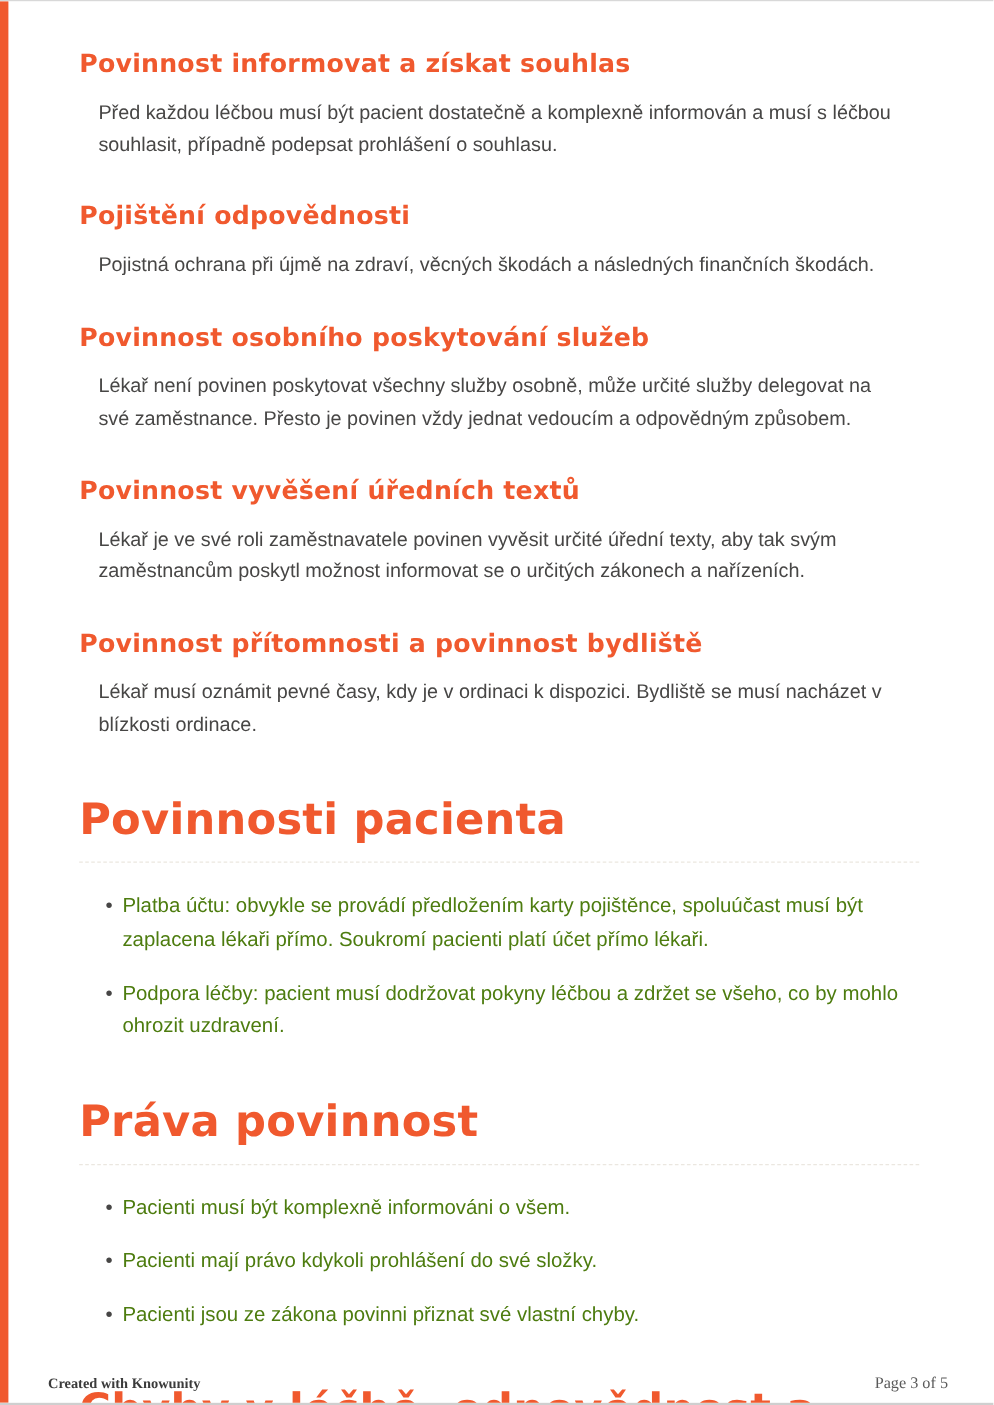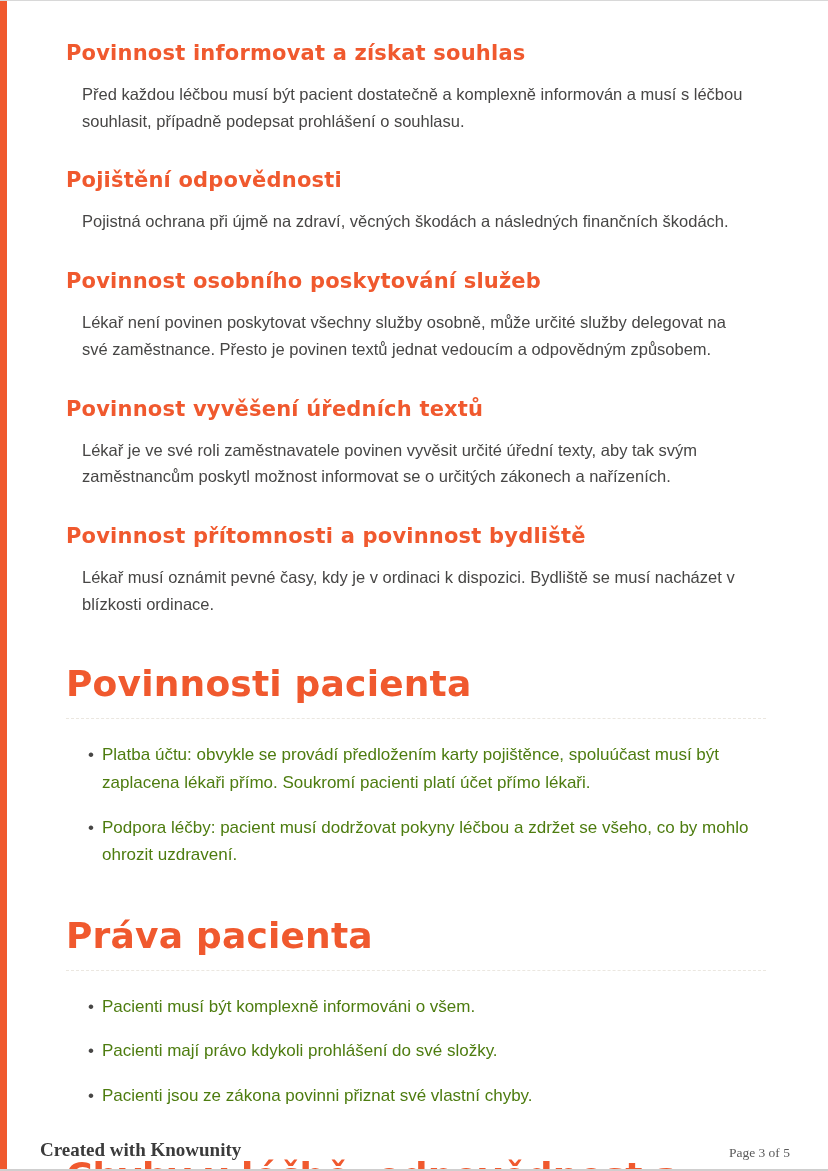--- a/index.html
+++ b/index.html
@@ -81,21 +81,21 @@
     position: absolute;
     left: 40px;
     right: 38px;
     bottom: 8px;
     display: flex;
     justify-content: space-between;
     align-items: flex-end;
     font-family: "Liberation Serif", serif;
   }
   .footer-created {
-    font-size: 19px;
+    font-size: 12px;
     font-weight: 700;
     color: #3b3b3b;
   }
   .footer-page {
     font-size: 13.5px;
     font-weight: 400;
     color: #5a5a5a;
   }
 </style>
 </head>
@@ -106,35 +106,35 @@
 
   <div class="content">
 
     <h3 class="sub-heading first">Povinnost informovat a získat souhlas</h3>
     <p class="body-text">Před každou léčbou musí být pacient dostatečně a komplexně informován a musí s léčbou souhlasit, případně podepsat prohlášení o souhlasu.</p>
 
     <h3 class="sub-heading">Pojištění odpovědnosti</h3>
     <p class="body-text">Pojistná ochrana při újmě na zdraví, věcných škodách a následných finančních škodách.</p>
 
     <h3 class="sub-heading">Povinnost osobního poskytování služeb</h3>
-    <p class="body-text">Lékař není povinen poskytovat všechny služby osobně, může určité služby delegovat na své zaměstnance. Přesto je povinen textů jednat vedoucím a odpovědným způsobem.</p>
+    <p class="body-text">Lékař není povinen poskytovat všechny služby osobně, může určité služby delegovat na své zaměstnance. Přesto je povinen vždy jednat vedoucím a odpovědným způsobem.</p>
 
     <h3 class="sub-heading">Povinnost vyvěšení úředních textů</h3>
     <p class="body-text">Lékař je ve své roli zaměstnavatele povinen vyvěsit určité úřední texty, aby tak svým zaměstnancům poskytl možnost informovat se o určitých zákonech a nařízeních.</p>
 
     <h3 class="sub-heading">Povinnost přítomnosti a povinnost bydliště</h3>
     <p class="body-text">Lékař musí oznámit pevné časy, kdy je v ordinaci k dispozici. Bydliště se musí nacházet v blízkosti ordinace.</p>
 
     <h2 class="big-heading ruled">Povinnosti pacienta</h2>
     <div class="bullet-list">
       <div class="bullet-item">Platba účtu: obvykle se provádí předložením karty pojištěnce, spoluúčast musí být zaplacena lékaři přímo. Soukromí pacienti platí účet přímo lékaři.</div>
       <div class="bullet-item">Podpora léčby: pacient musí dodržovat pokyny léčbou a zdržet se všeho, co by mohlo ohrozit uzdravení.</div>
     </div>
 
-    <h2 class="big-heading ruled">Práva pacienta</h2>
+    <h2 class="big-heading ruled">Práva povinnost</h2>
     <div class="bullet-list">
       <div class="bullet-item">Pacienti musí být komplexně informováni o všem.</div>
       <div class="bullet-item">Pacienti mají právo kdykoli prohlášení do své složky.</div>
       <div class="bullet-item">Pacienti jsou ze zákona povinni přiznat své vlastní chyby.</div>
     </div>
 
     <h2 class="big-heading">Chyby v léčbě, odpovědnost a náhrada škody</h2>
 
   </div>
 

